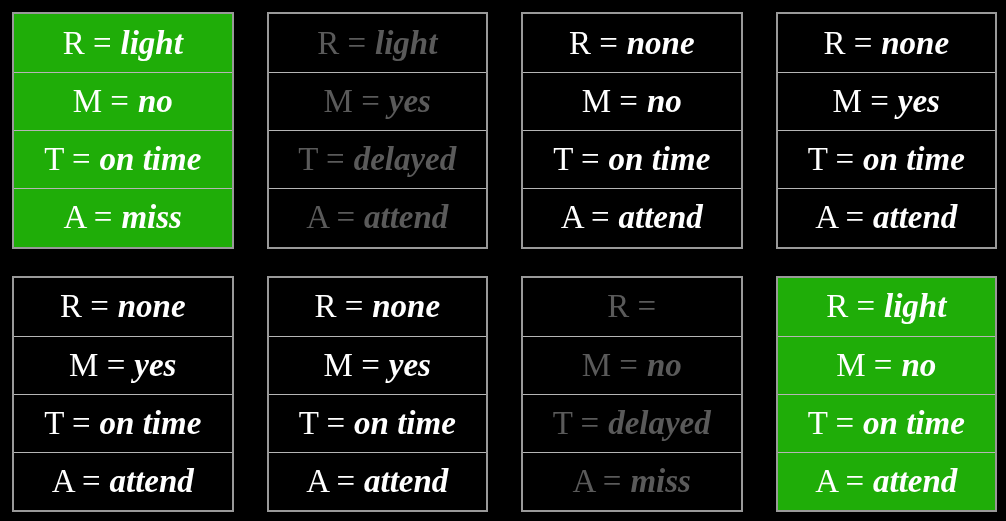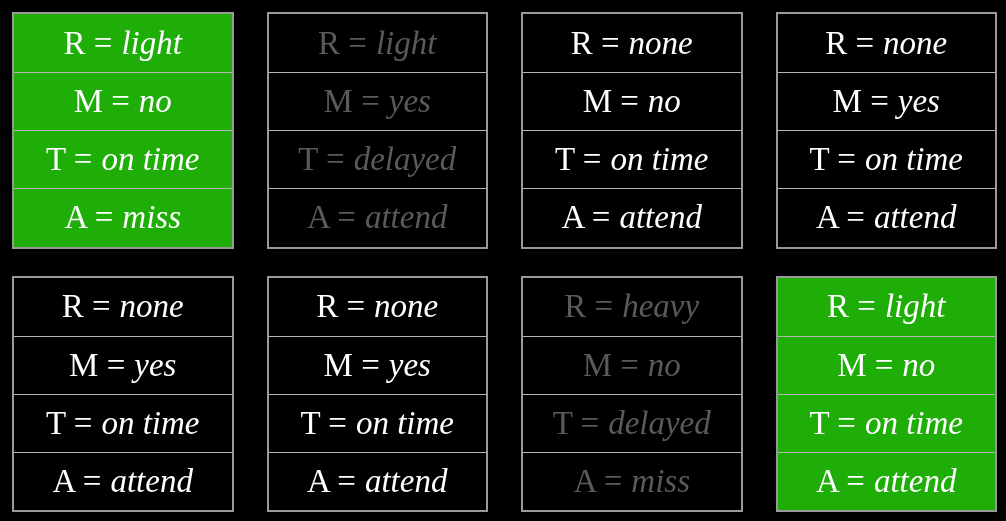--- a/index.html
+++ b/index.html
@@ -31,21 +31,21 @@
   .card[data-state="highlighted"]{background:var(--green);color:var(--text-white);}
   .card[data-state="dimmed"]{background:var(--bg);color:var(--text-dim);}
   .cell{
     display:flex;align-items:center;justify-content:center;
     font-size:33px;line-height:1;white-space:nowrap;
     column-gap:9px;
   }
   .cell + .cell{border-top:1px solid var(--divider);}
   .card[data-state="dimmed"] .cell + .cell{border-top:1px solid var(--divider);}
   .var{font-style:normal;}
-  .val{font-style:italic;}
+  .val{font-style:italic;font-weight:bold;}
 </style>
 </head>
 <body>
 
 <div class="grid">
 
   <div class="card" data-state="highlighted">
     <div class="cell">
       <span class="var">R =</span>
       <span class="val">light</span>
@@ -155,21 +155,20 @@
     </div>
     <div class="cell">
       <span class="var">A =</span>
       <span class="val">attend</span>
     </div>
   </div>
 
   <div class="card" data-state="dimmed">
     <div class="cell">
       <span class="var">R =</span>
-      <span class="val">heavy</span>
     </div>
     <div class="cell">
       <span class="var">M =</span>
       <span class="val">no</span>
     </div>
     <div class="cell">
       <span class="var">T =</span>
       <span class="val">delayed</span>
     </div>
     <div class="cell">

